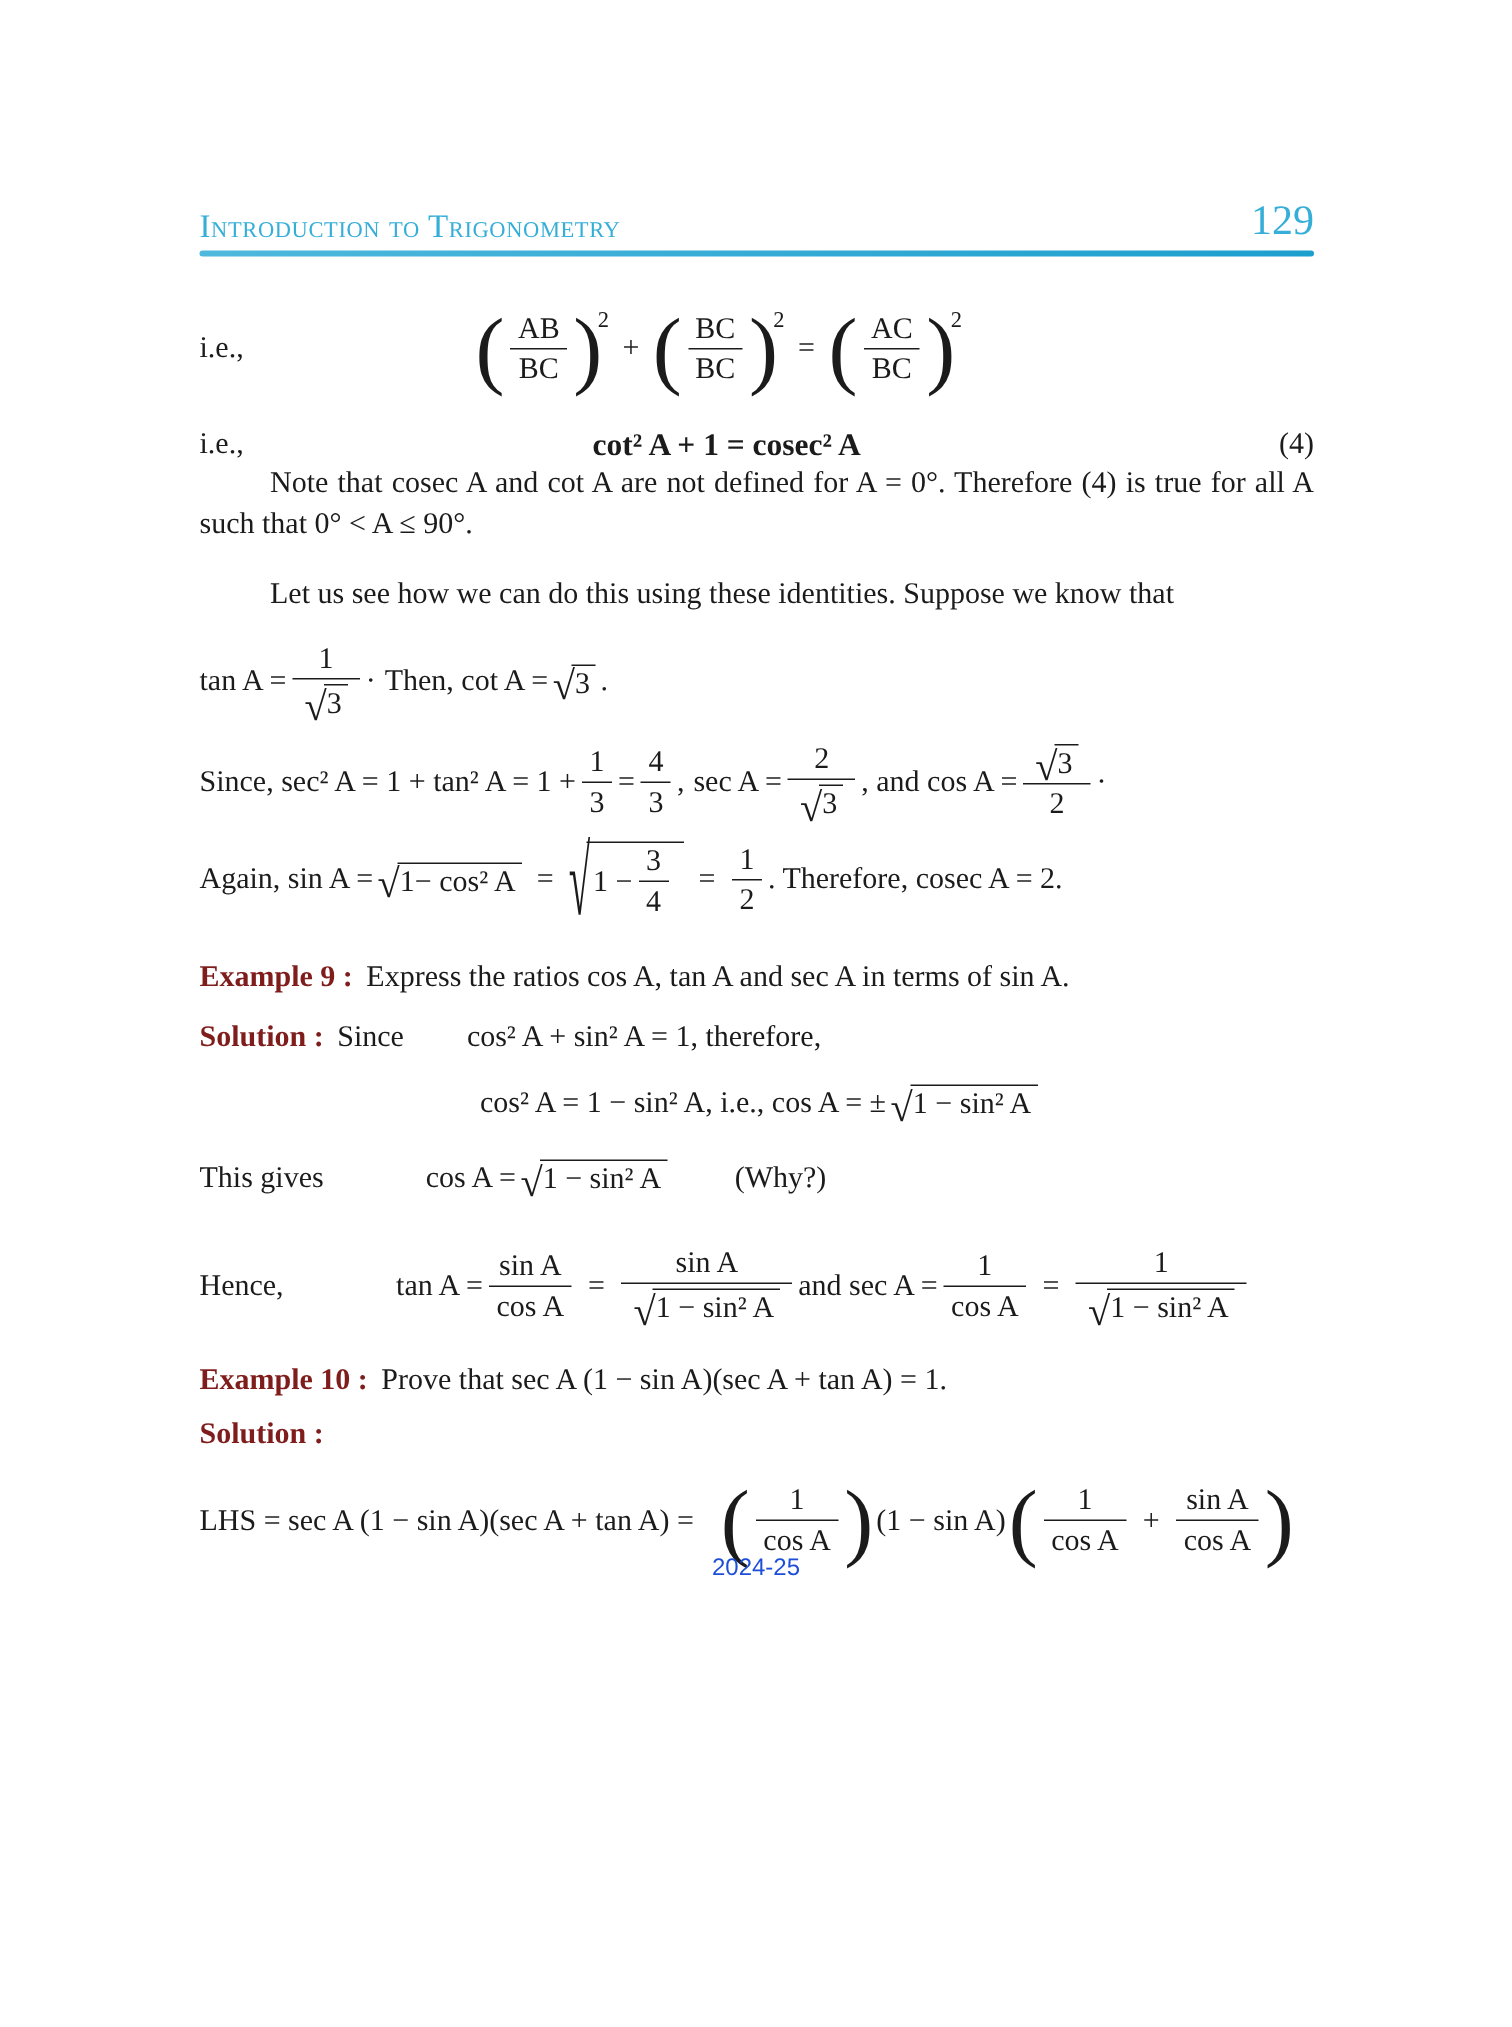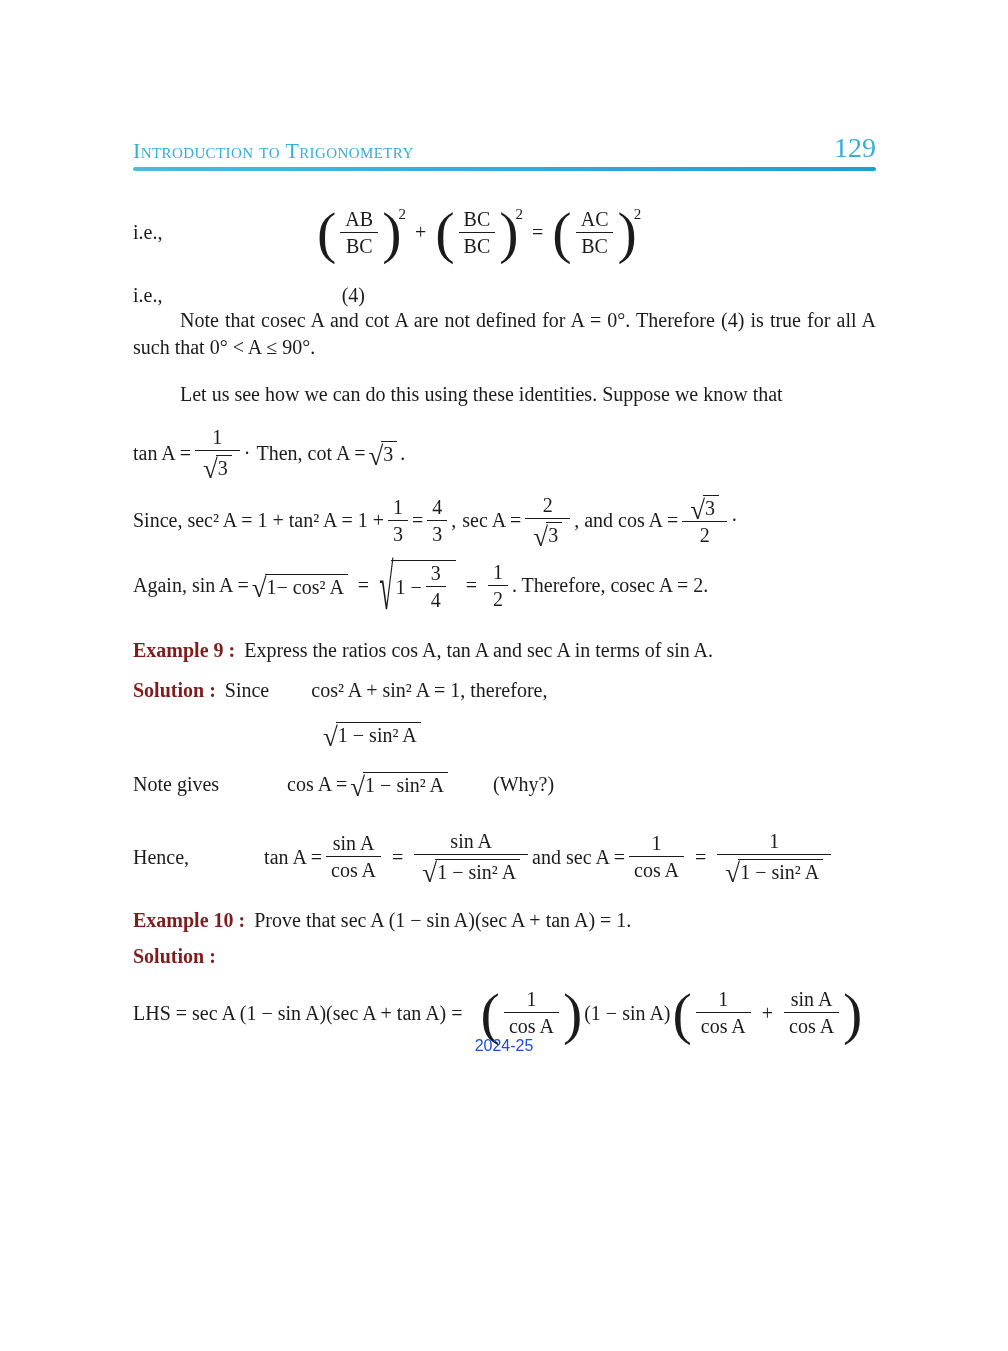--- a/index.html
+++ b/index.html
@@ -101,20 +101,21 @@
           <span class="num">AC</span>
           <span class="den">BC</span>
         </span>
         <span class="bigp">)</span>
         <span class="pexp">2</span>
       </span>
     </div>
 
     <div class="mathrow eq-cot">
       <span class="lbl">i.e.,</span>
+      <span class="eqcot-mid">cot² A + 1  =  cosec² A</span>
       <span class="eq-tag">(4)</span>
     </div>
 
     <p class="para indent" style="margin-top:0;">Note that cosec A and cot A are not defined for A = 0°. Therefore (4) is true for all A such that 0° &lt; A ≤ 90°.</p>
     <p class="para indent">Let us see how we can do this using these identities. Suppose we know that</p>
 
     <div class="mathrow row-tan">
       <span>tan A =</span>
       <span class="frac">
         <span class="num">1</span>
@@ -198,28 +199,29 @@
       <span class="exlabel">Example 9 :</span><span>Express the ratios cos A, tan A and sec A in terms of sin A.</span>
     </div>
 
     <div class="mathrow row-sol9">
       <span class="exlabel">Solution :</span>
       <span>Since</span>
       <span class="gap-since">cos² A + sin² A = 1, therefore,</span>
     </div>
 
     <div class="row-eqcos">
+      <span>cos² A = 1 − sin² A, i.e., cos A = ±</span>
       <span class="sqrt">
         <span class="rad">√</span>
         <span class="vinc">1 − sin² A</span>
       </span>
     </div>
 
     <div class="mathrow row-gives">
-      <span>Note gives</span>
+      <span>This gives</span>
       <span class="gap-gives">cos A =</span>
       <span class="sqrt">
         <span class="rad">√</span>
         <span class="vinc">1 − sin² A</span>
       </span>
       <span class="gap-why">(Why?)</span>
     </div>
 
     <div class="mathrow row-hence">
       <span>Hence,</span>

